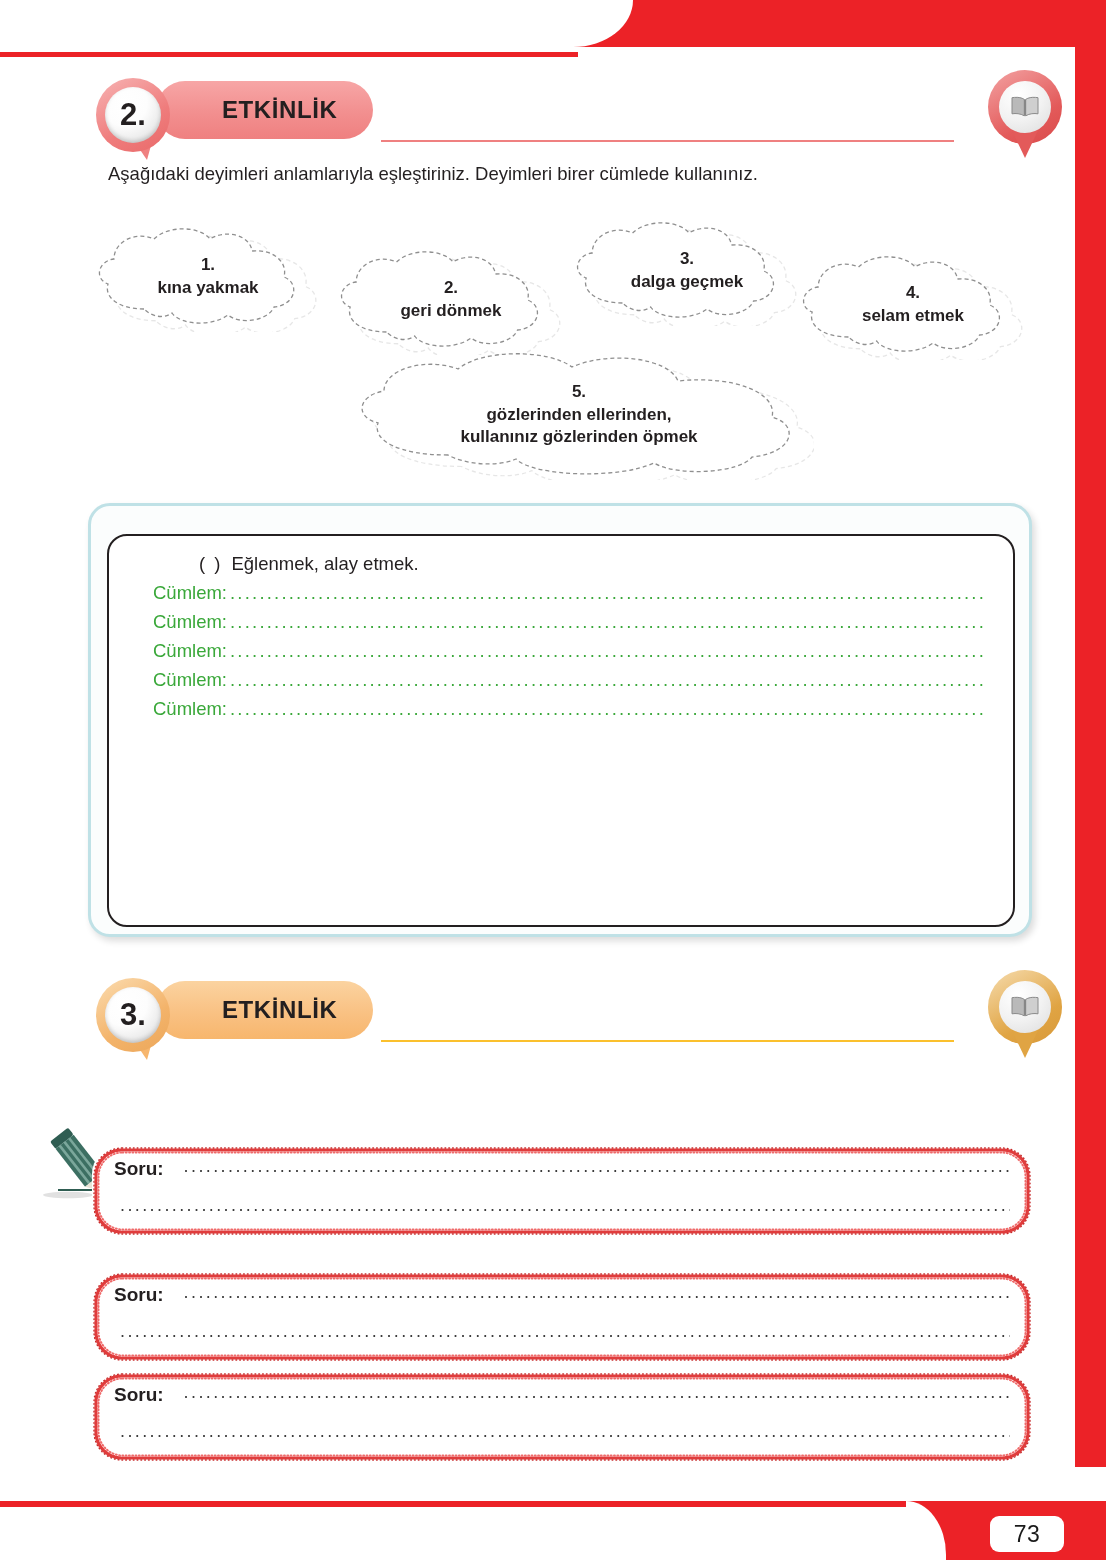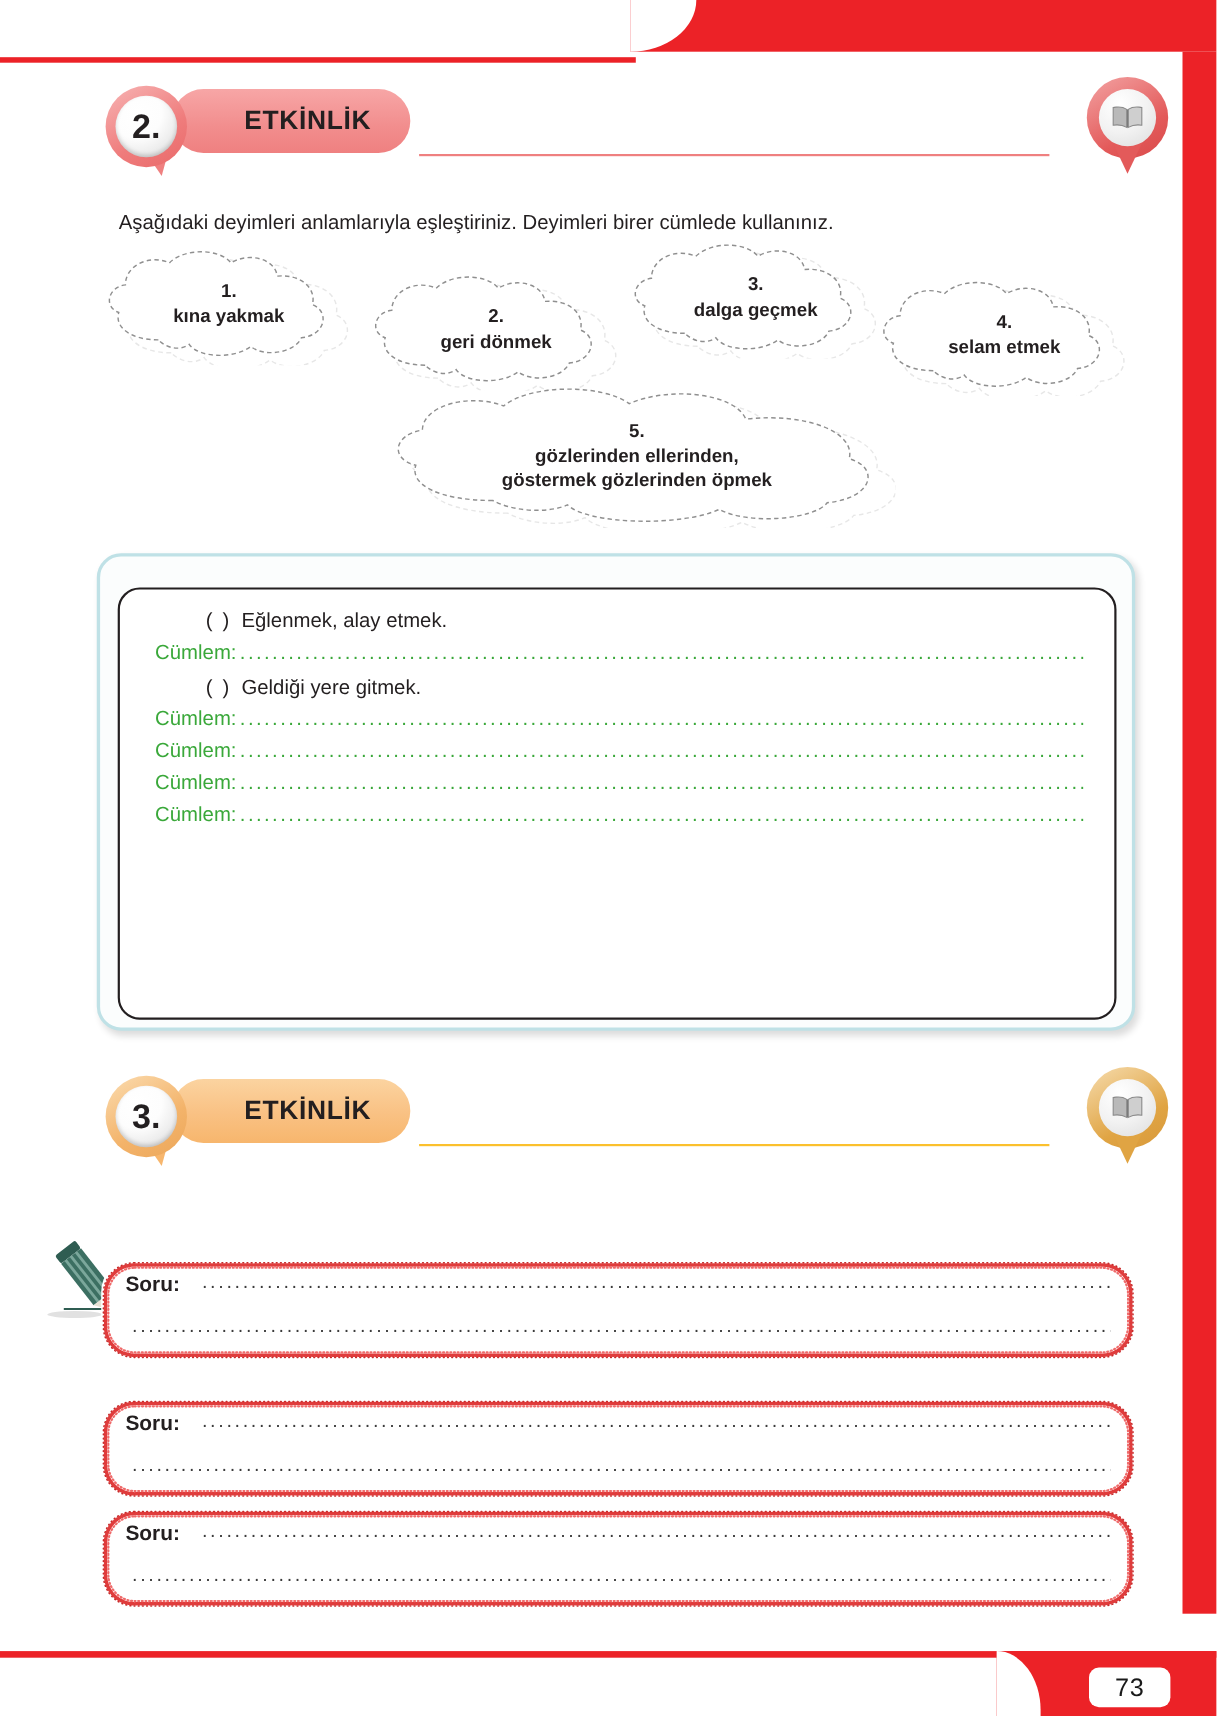--- a/index.html
+++ b/index.html
@@ -151,21 +151,21 @@
     border: 3px solid #bfe1e6;
     border-radius: 22px;
     box-shadow: 3px 4px 7px rgba(0,0,0,.14);
   }
   .answers-inner {
     position: absolute; left: 16px; top: 28px;
     width: 908px; height: 393px;
     background: #ffffff;
     border: 2px solid #231f20;
     border-radius: 20px;
-    padding: 14px 28px 0 32px;
+    padding: 14px 28px 0 44px;
   }
   .ans-item {
     font-size: 18.5px; color: #231f20;
     padding-left: 46px;
     margin: 0 0 3px 0; line-height: 1.55;
   }
   .ans-item .paren { letter-spacing: 2px; margin-right: 9px; }
   .cumlem-row {
     display: flex; align-items: baseline;
     color: #3aa83a; font-size: 18.5px; margin-bottom: 7px;
@@ -233,21 +233,21 @@
     <div class="point"></div>
     <div class="disc">
       <svg class="book-glyph" viewBox="0 0 30 22">
         <path d="M14.3 3.4C11.6 1.6 8.2 1.1 4.6 1.4 3.3 1.5 2.4 1.6 2 1.7v16.1c3.9-.6 8.3-.3 12.3 2V3.4z" fill="#b9b9b9" stroke="#8a8a8a" stroke-width="1"></path>
         <path d="M15.7 3.4c2.7-1.8 6.1-2.3 9.7-2 1.3.1 2.2.2 2.6.3v16.1c-3.9-.6-8.3-.3-12.3 2V3.4z" fill="#cfcfcf" stroke="#8a8a8a" stroke-width="1"></path>
         <path d="M15 3.6v16.2" stroke="#7a7a7a" stroke-width="1.2"></path>
       </svg>
     </div>
   </div>
 
-  <div class="instruction" style="left:108px; top:188px; width:900px;">Aşağıdaki deyimleri anlamlarıyla eşleştiriniz. Deyimleri birer cümlede kullanınız.</div>
+  <div class="instruction" style="left:108px; top:160px; width:900px;">Aşağıdaki deyimleri anlamlarıyla eşleştiriniz. Deyimleri birer cümlede kullanınız.</div>
 
   <div class="cloud" style="left:88px; top:222px; width:240px; height:110px;">
     <svg class="cloud-svg" viewBox="0 0 240 110" preserveAspectRatio="none">
       <g transform="translate(4,5)">
         <path d="M52 82 C26 82 12 70 16 57 C2 52 6 34 22 32 C22 14 44 4 62 12 C76 -2 108 -1 118 12
                  C134 2 158 8 160 24 C180 22 196 34 192 50 C208 56 204 78 182 80 C176 94 148 98 136 88
                  C120 100 88 98 80 86 C72 92 60 90 52 82 Z" fill="#ffffff" stroke="#9e9e9e" stroke-width="1.2" stroke-dasharray="4 3" transform="translate(8,6) scale(1.07)" opacity="0.25"></path>
         <path d="M52 82 C26 82 12 70 16 57 C2 52 6 34 22 32 C22 14 44 4 62 12 C76 -2 108 -1 118 12
                  C134 2 158 8 160 24 C180 22 196 34 192 50 C208 56 204 78 182 80 C176 94 148 98 136 88
                  C120 100 88 98 80 86 C72 92 60 90 52 82 Z" fill="#ffffff" stroke="#8f8f8f" stroke-width="1.3" stroke-dasharray="4 3"></path>
@@ -316,38 +316,35 @@
         <path d="M100 100 C52 100 24 86 30 68 C6 62 10 40 36 36 C36 14 78 2 110 14 C134 -6 200 -6 224 12
                  C260 -4 320 2 330 26 C386 20 430 38 424 62 C452 70 446 98 404 102
                  C392 118 330 122 306 108 C272 124 186 122 168 104 C150 112 118 110 100 100 Z" fill="#ffffff" stroke="#9e9e9e" stroke-width="1.2" stroke-dasharray="4 3" transform="translate(10,8) scale(1.035)" opacity="0.25"></path>
         <path d="M100 100 C52 100 24 86 30 68 C6 62 10 40 36 36 C36 14 78 2 110 14 C134 -6 200 -6 224 12
                  C260 -4 320 2 330 26 C386 20 430 38 424 62 C452 70 446 98 404 102
                  C392 118 330 122 306 108 C272 124 186 122 168 104 C150 112 118 110 100 100 Z" fill="#ffffff" stroke="#8f8f8f" stroke-width="1.3" stroke-dasharray="4 3"></path>
       </g>
     </svg>
     <div class="cloud-text">
       <span class="c-num">5.</span>
-      <span id="cloud5-label"><span style="display:block">gözlerinden ellerinden,</span><span style="display:block">göstermek gözlerinden öpmek</span></span>
+      <span id="cloud5-label"><span style="display:block">gözlerinden ellerinden,</span><span style="display:block">kullanınız gözlerinden öpmek</span></span>
     </div>
   </div>
 
   <div class="answers-outer">
     <div class="answers-inner">
 
       <div class="ans-item">
         <span class="paren">(   )</span><span>Eğlenmek, alay etmek.</span>
       </div>
       <div class="cumlem-row">
         <span class="lbl">Cümlem:</span>
         <span class="dots">...........................................................................................................................................</span>
       </div>
 
-      <div class="ans-item">
-        <span class="paren">(   )</span><span>Geldiği yere gitmek.</span>
-      </div>
       <div class="cumlem-row">
         <span class="lbl">Cümlem:</span>
         <span class="dots">...........................................................................................................................................</span>
       </div>
 
       <div class="cumlem-row">
         <span class="lbl">Cümlem:</span>
         <span class="dots">...........................................................................................................................................</span>
       </div>
 

